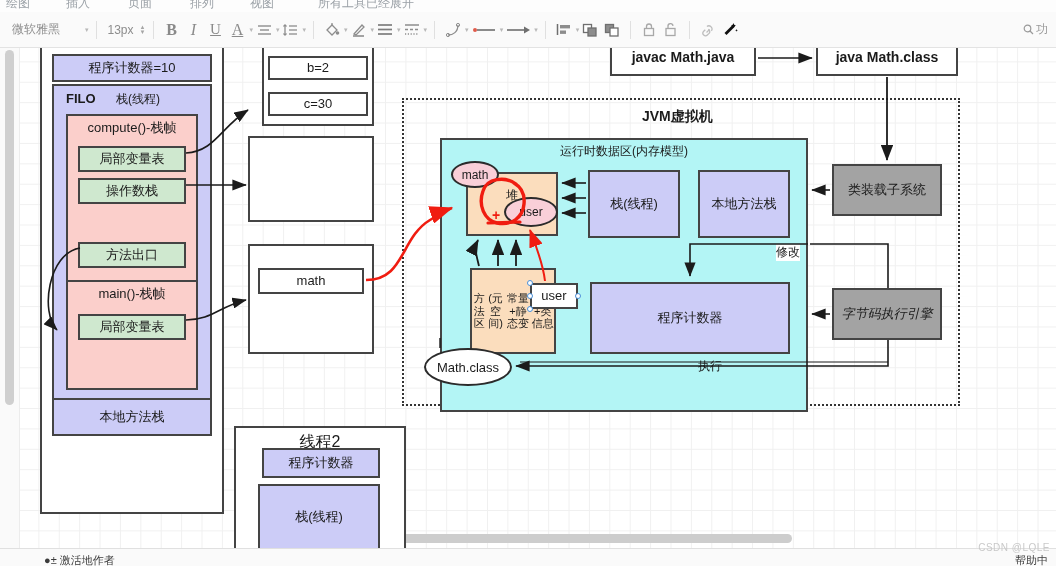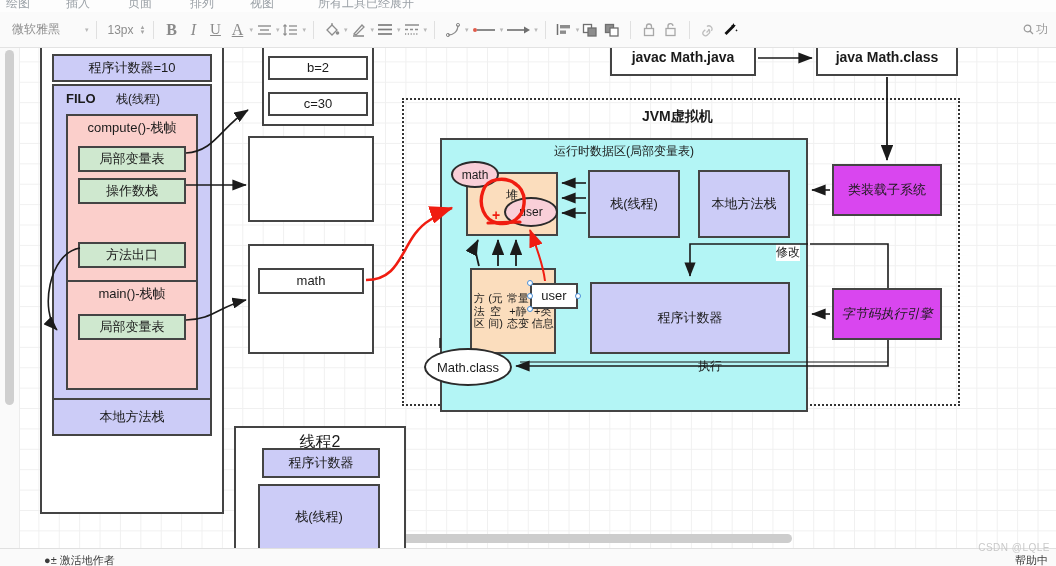--- a/index.html
+++ b/index.html
@@ -69,21 +69,21 @@
 
   .box { position: absolute; border: 2px solid #444; background: #fff;
          display:flex; align-items:center; justify-content:center; text-align:center;
          font-size: 13px; color: #1b1b1b; line-height: 1.25; }
   .lbl-top { align-items: flex-start; padding-top: 3px; }
 
   .fill-lav  { background: #ccccf7; }
   .fill-pink { background: #fbcfcb; }
   .fill-green{ background: #cfe8cf; margin-top: 6px; }
   .fill-cyan { background: #b3f5f5; }
-  .fill-cyan2{ background: #d946ef; }
+  .fill-cyan2{ background: #a3a3a3; }
   .fill-peach{ background: #fbddbd; }
   .fill-white{ background: #fff; }
 
   .oval { position:absolute; border:2px solid #2b2b2b; border-radius:50%;
           background:#f9cfd8; display:flex; align-items:center; justify-content:center;
           font-size:12px; color:#1b1b1b; }
   .oval.white { background:#fff; }
 
   .dashedbox {
     position:absolute; border: 2px dotted #333; background: transparent;
@@ -366,21 +366,21 @@
       <span>javac Math.java</span>
       </div>
     <div class="box fill-white" style="left:816px; top:-8px; width:142px; height:36px; font-weight:bold; font-size:14px;">
       <span>java Math.class</span>
       </div>
 
     <div class="dashedbox" style="left:402px; top:50px; width:558px; height:308px;"></div>
     <div class="caption bold" style="left:642px; top:60px;">JVM虚拟机</div>
 
     <div class="box fill-cyan lbl-top" style="left:440px; top:90px; width:368px; height:276px; height:274px;">
-      <div style="position:absolute; left:0; right:0; top:4px; font-size:12px;">运行时数据区(局部变量表)</div>
+      <div style="position:absolute; left:0; right:0; top:4px; font-size:12px;">运行时数据区(内存模型)</div>
     </div>
 
     <div class="box fill-peach" style="left:466px; top:124px; width:92px; height:64px;">
       <span style="position:absolute; left:0; right:0; top:14px; font-size:12px;">堆</span>
     </div>
 
     <div class="oval" style="left:451px; top:113px; width:48px; height:27px;">
       <span>math</span>
       </div>
     <div class="oval" style="left:504px; top:149px; width:54px; height:30px;">

